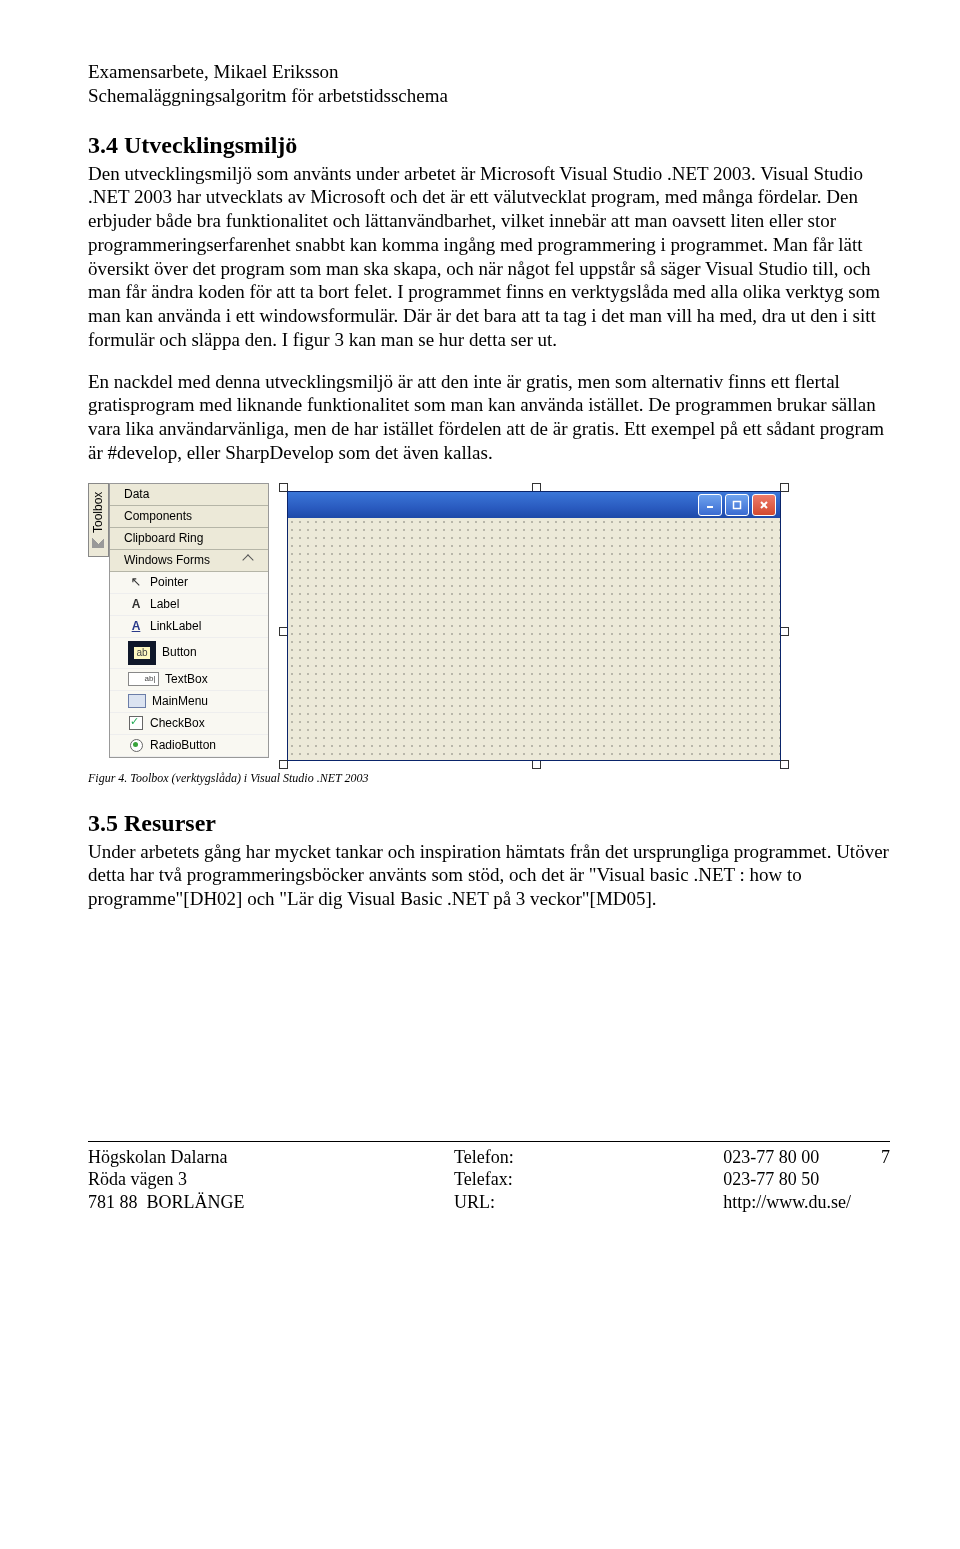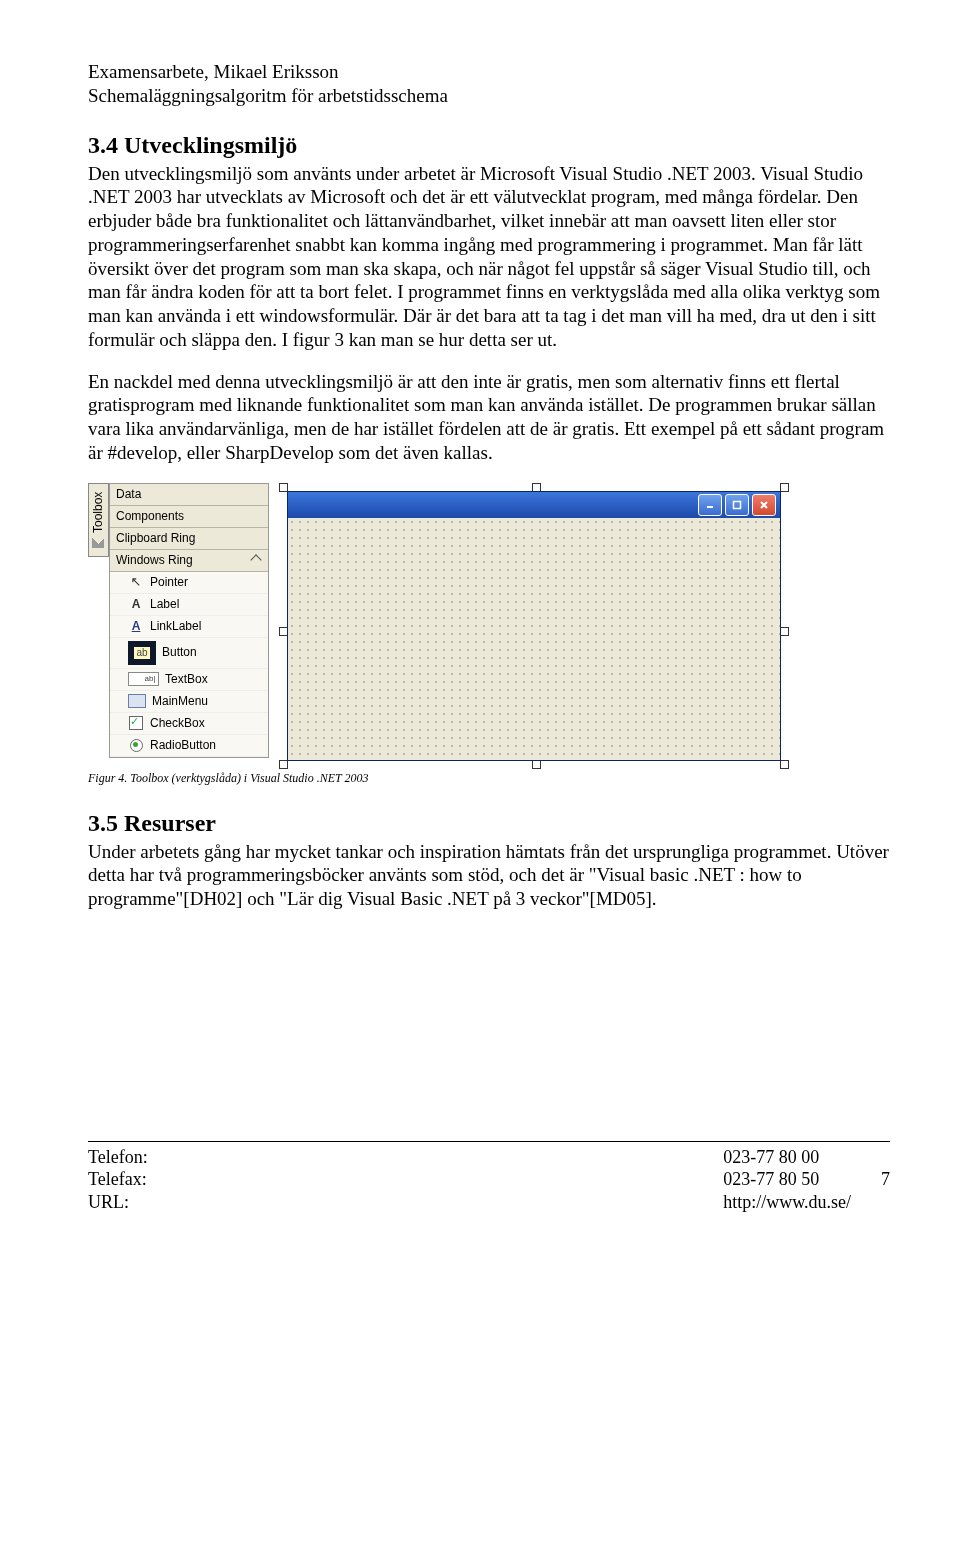--- a/index.html
+++ b/index.html
@@ -59,21 +59,21 @@
   .panel {
     border: 1px solid #999;
     background: #f9f8f2;
     width: 158px;
     font-family: Tahoma, sans-serif;
     font-size: 12px;
   }
   .panel-section {
     background: #ece9d8;
     border-bottom: 1px solid #b5b5a7;
-    padding: 3px 6px;
+    padding: 3px 14px;
     font-weight: normal;
     display: flex;
     justify-content: space-between;
     align-items: center;
   }
   .section-arrow {
     width: 7px; height: 7px;
     border-left: 1px solid #555;
     border-top: 1px solid #555;
     transform: rotate(45deg);
@@ -189,21 +189,21 @@
       <div class="panel-section">
         <span>Data</span>
       </div>
       <div class="panel-section">
         <span>Components</span>
       </div>
       <div class="panel-section">
         <span>Clipboard Ring</span>
       </div>
       <div class="panel-section">
-        <span>Windows Ring</span>
+        <span>Windows Forms</span>
         <span class="section-arrow"></span>
       </div>
       <div class="panel-items">
         <div class="panel-item">
           <span class="icon icon-pointer">↖</span>
           <span>Pointer</span>
         </div>
         <div class="panel-item">
           <span class="icon icon-label">A</span>
           <span>Label</span>
@@ -273,22 +273,25 @@
   </div>
 </div>
 
 <div class="figure-caption">Figur 4. Toolbox (verktygslåda) i Visual Studio .NET 2003</div>
 
 <h2>3.5 Resurser</h2>
 <p>Under arbetets gång har mycket tankar och inspiration hämtats från det ursprungliga programmet. Utöver detta har två programmeringsböcker använts som stöd, och det är "Visual basic .NET : how to programme"[DH02] och "Lär dig Visual Basic .NET på 3 veckor"[MD05].</p>
 
 <hr class="footer-sep">
 <div class="footer">
+  <div class="footer-col">Högskolan Dalarna
+Röda vägen 3
+781 88  BORLÄNGE</div>
   <div class="footer-col">Telefon:
 Telefax:
 URL:</div>
-  <div style="display:flex;align-items:center">
+  <div style="display:flex;align-items:flex-start">
     <div class="footer-col">023-77 80 00
 023-77 80 50
 http://www.du.se/</div>
     <div class="page-num">7</div>
   </div>
 </div>
 
 </body></html>

